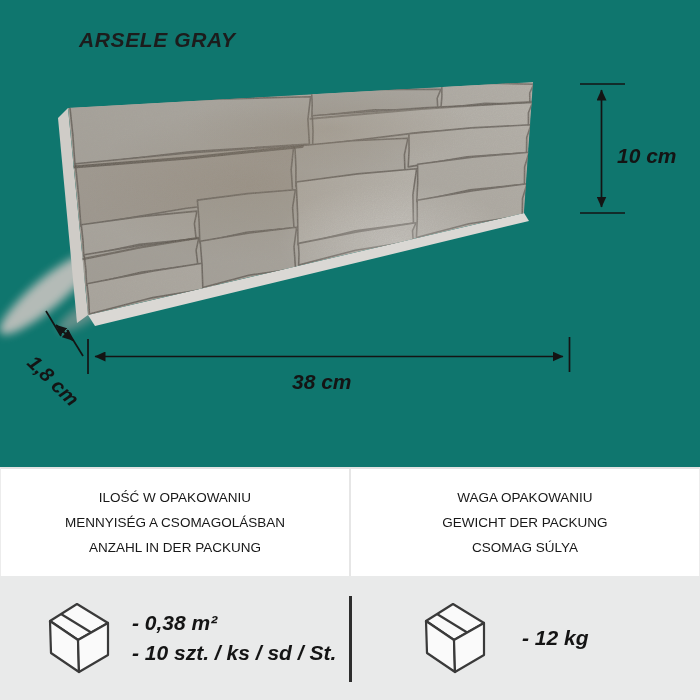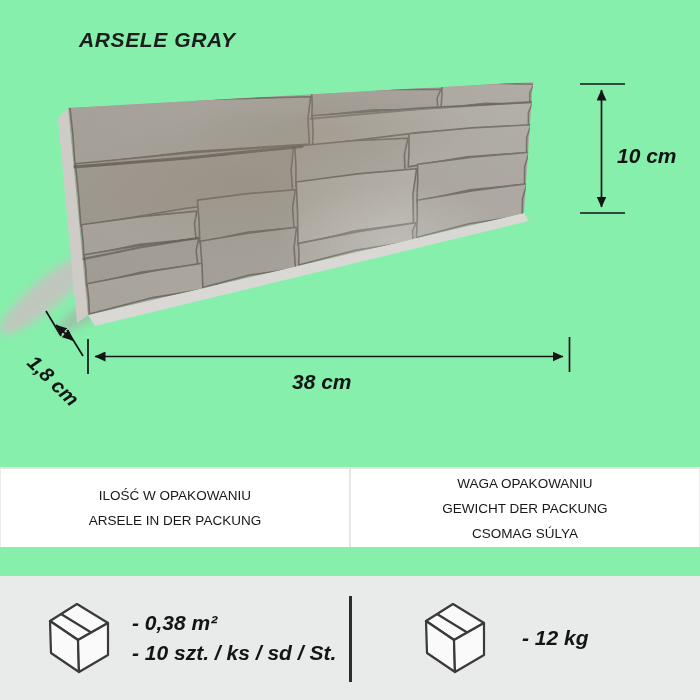--- a/index.html
+++ b/index.html
@@ -1,28 +1,28 @@
 <!DOCTYPE html>
 <html><head>
 <meta charset="utf-8">
 <style>
   html,body{margin:0;padding:0;background:#fff;}
   .page{
-    position:relative;width:700px;height:700px;background:#86efac;overflow:hidden;
+    position:relative;width:700px;height:700px;background:#0f766e;overflow:hidden;
     font-family:"Liberation Sans","DejaVu Sans",sans-serif;color:#161616;
   }
   .title{
     position:absolute;left:79px;top:28px;
     font-size:21px;font-weight:bold;font-style:italic;letter-spacing:.6px;color:#1c1c1c;
   }
   .photo-svg{position:absolute;left:0;top:0;}
 
   
   .spec-table{
-    position:absolute;left:0;top:467px;width:700px;height:80px;
+    position:absolute;left:0;top:467px;width:700px;height:109px;
     display:flex;background:#fff;box-sizing:border-box;
     border-top:2px solid #e3e3e3;border-left:1px solid #ececec;border-right:1px solid #ececec;
   }
   .spec-cell{
     flex:1;display:flex;flex-direction:column;justify-content:center;align-items:center;
   }
   .spec-cell.first{border-right:2px solid #e6e6e6;}
   .spec-line{font-size:13.5px;line-height:25px;white-space:nowrap;color:#181818;}
 
   
@@ -141,21 +141,22 @@
     <g font-size="21" font-weight="bold" font-style="italic" fill="#141414" font-family="Liberation Sans, DejaVu Sans, sans-serif">
       <text x="617" y="163">10 cm</text>
       <text x="292" y="389">38 cm</text>
       <text transform="translate(26,364) rotate(44)" font-size="20">1,8 cm</text>
     </g>
   </svg>
 
   <div class="spec-table">
     <div class="spec-cell first">
       <div class="spec-line">ILOŚĆ W OPAKOWANIU</div>
-      <div class="spec-line">ARSELE IN DER PACKUNG</div>
+      <div class="spec-line">MENNYISÉG A CSOMAGOLÁSBAN</div>
+      <div class="spec-line">ANZAHL IN DER PACKUNG</div>
     </div>
     <div class="spec-cell">
       <div class="spec-line">WAGA OPAKOWANIU</div>
       <div class="spec-line">GEWICHT DER PACKUNG</div>
       <div class="spec-line">CSOMAG SÚLYA</div>
     </div>
   </div>
 
   <div class="bottom-section">
 

